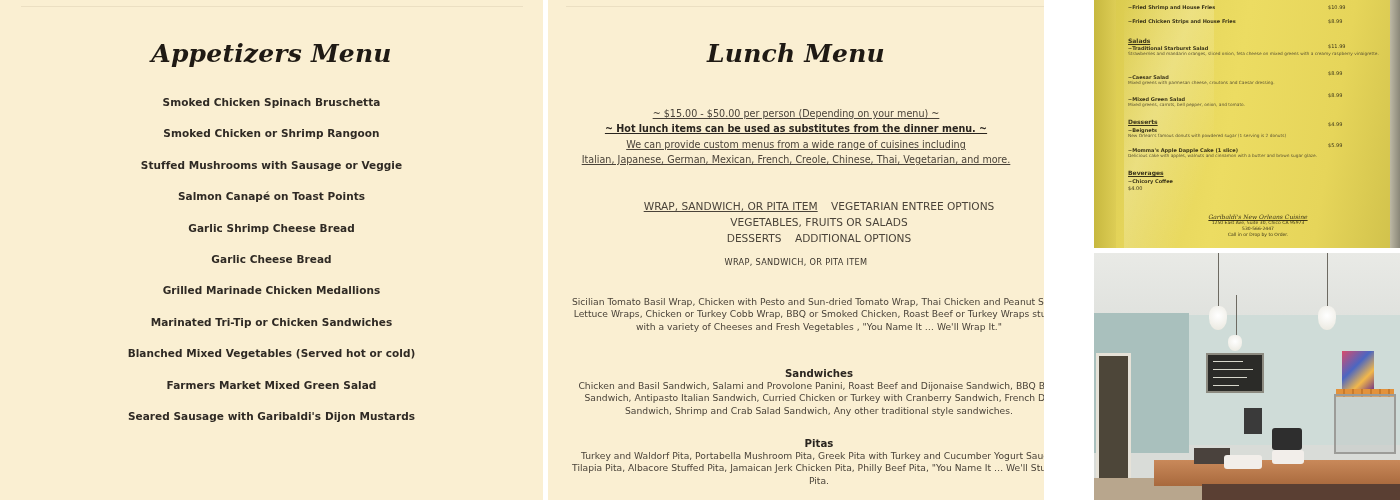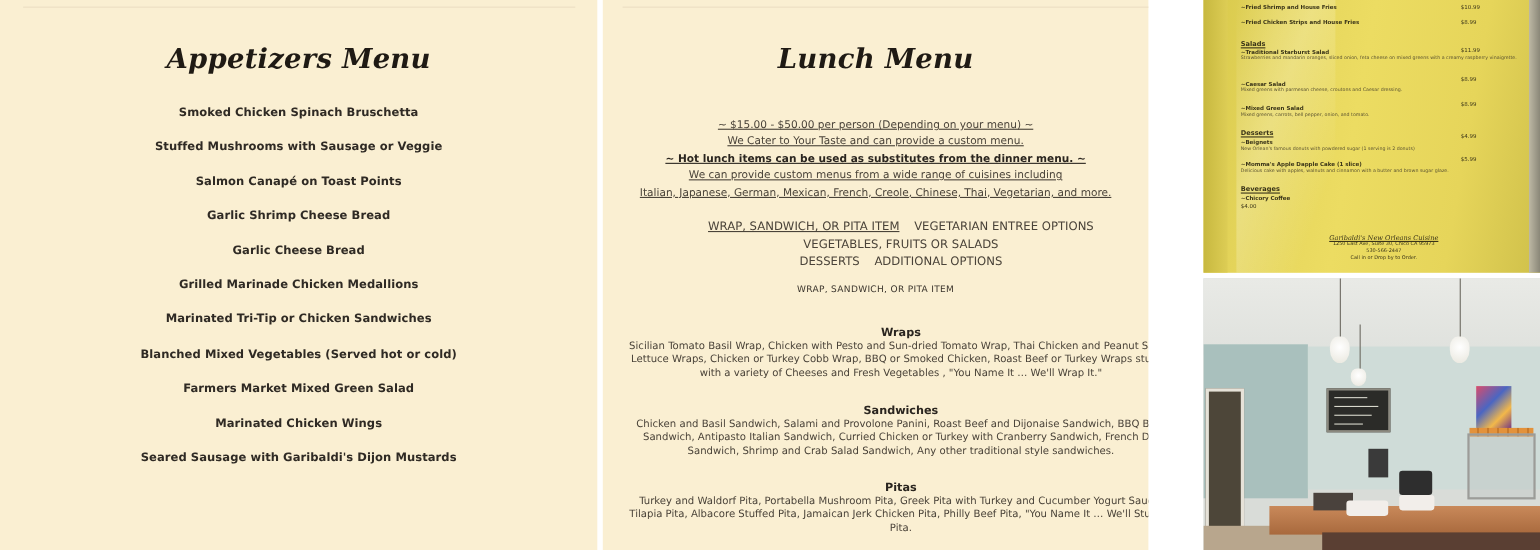--- a/index.html
+++ b/index.html
@@ -91,54 +91,52 @@
   .bag { position: absolute; background: #f2eeea; border-radius: 3px; }
 </style>
 </head>
 <body>
 
 <section id="panel-left" class="panel">
   <div class="top-rule"></div>
   <h2 class="script-title">Appetizers Menu</h2>
   <ul class="app-list">
     <li>Smoked Chicken Spinach Bruschetta</li>
+    <li>Smoked Chicken or Shrimp Rangoon</li>
     <li>Stuffed Mushrooms with Sausage or Veggie</li>
     <li>Salmon Canapé on Toast Points</li>
     <li>Garlic Shrimp Cheese Bread</li>
     <li>Garlic Cheese Bread</li>
     <li>Grilled Marinade Chicken Medallions</li>
     <li>Marinated Tri-Tip or Chicken Sandwiches</li>
     <li>Blanched Mixed Vegetables (Served hot or cold)</li>
     <li>Farmers Market Mixed Green Salad</li>
-    <li>Marinated Chicken Wings</li>
     <li>Seared Sausage with Garibaldi's Dijon Mustards</li>
   </ul>
 </section>
 
 <section id="panel-mid" class="panel">
   <div class="top-rule"></div>
   <h2 class="script-title">Lunch Menu</h2>
   <div class="intro">
     <div>~ $15.00 - $50.00 per person (Depending on your menu) ~</div>
-    <div>We Cater to Your Taste and can provide a custom menu.</div>
     <div class="bold">~ Hot lunch items can be used as substitutes from the dinner menu. ~</div>
     <div>We can provide custom menus from a wide range of cuisines including</div>
     <div>Italian, Japanese, German, Mexican, French, Creole, Chinese, Thai, Vegetarian, and more.</div>
   </div>
   <nav class="tabs">
     <span class="active">WRAP, SANDWICH, OR PITA ITEM</span>
     <span>VEGETARIAN ENTREE OPTIONS</span>
     <span>VEGETABLES, FRUITS OR SALADS</span><br>
     <span>DESSERTS</span>
     <span>ADDITIONAL OPTIONS</span>
   </nav>
   <div class="section-head">WRAP, SANDWICH, OR PITA ITEM</div>
 
   <div class="block" id="blk-wraps">
-    <div class="bh">Wraps</div>
     <div class="bt">Sicilian Tomato Basil Wrap, Chicken with Pesto and Sun-dried Tomato Wrap, Thai Chicken and Peanut Sauce Lettuce Wraps, Chicken or Turkey Cobb Wrap, BBQ or Smoked Chicken, Roast Beef or Turkey Wraps stuffed with a variety of Cheeses and Fresh Vegetables , "You Name It … We'll Wrap It."</div>
   </div>
   <div class="block" id="blk-sand">
     <div class="bh">Sandwiches</div>
     <div class="bt">Chicken and Basil Sandwich, Salami and Provolone Panini, Roast Beef and Dijonaise Sandwich, BBQ Beef Sandwich, Antipasto Italian Sandwich, Curried Chicken or Turkey with Cranberry Sandwich, French Dip Sandwich, Shrimp and Crab Salad Sandwich, Any other traditional style sandwiches.</div>
   </div>
   <div class="block" id="blk-pitas">
     <div class="bh">Pitas</div>
     <div class="bt">Turkey and Waldorf Pita, Portabella Mushroom Pita, Greek Pita with Turkey and Cucumber Yogurt Sauce, Tilapia Pita, Albacore Stuffed Pita, Jamaican Jerk Chicken Pita, Philly Beef Pita, "You Name It … We'll Stuff It" Pita.</div>
   </div>

